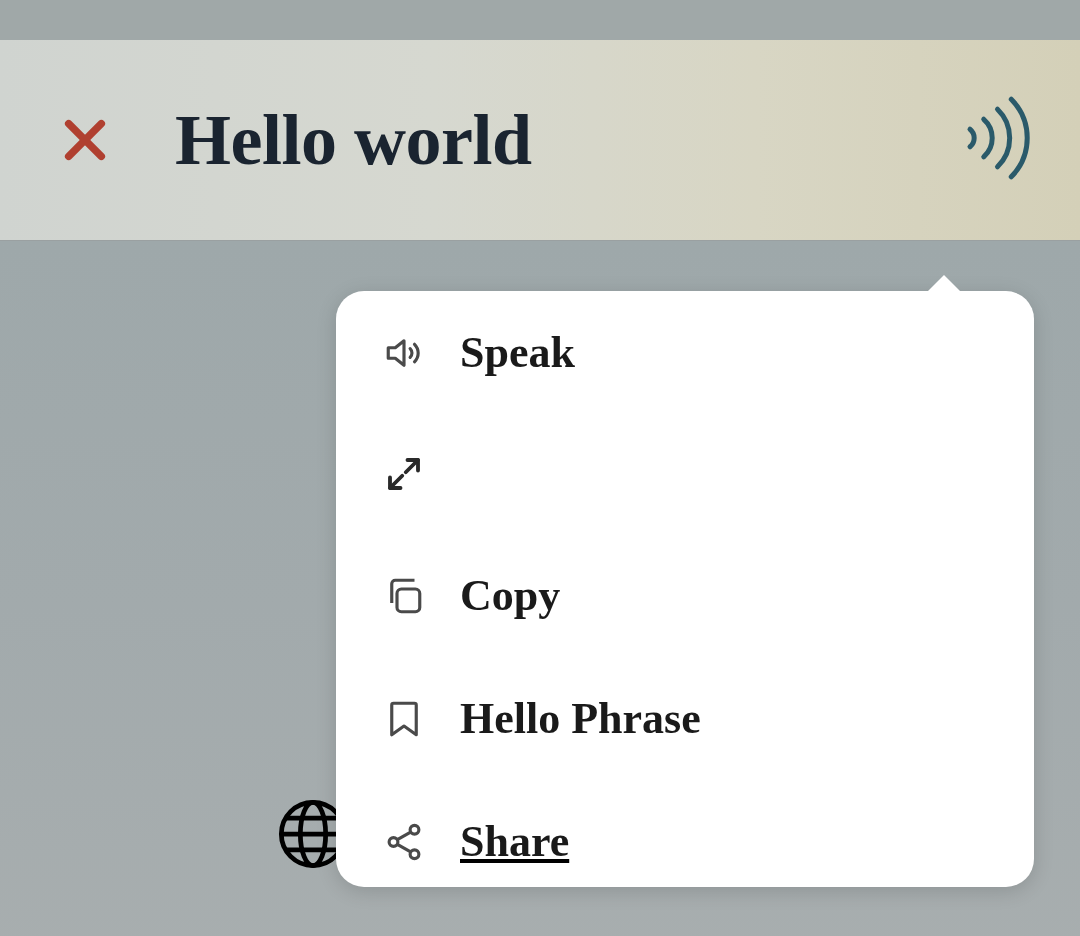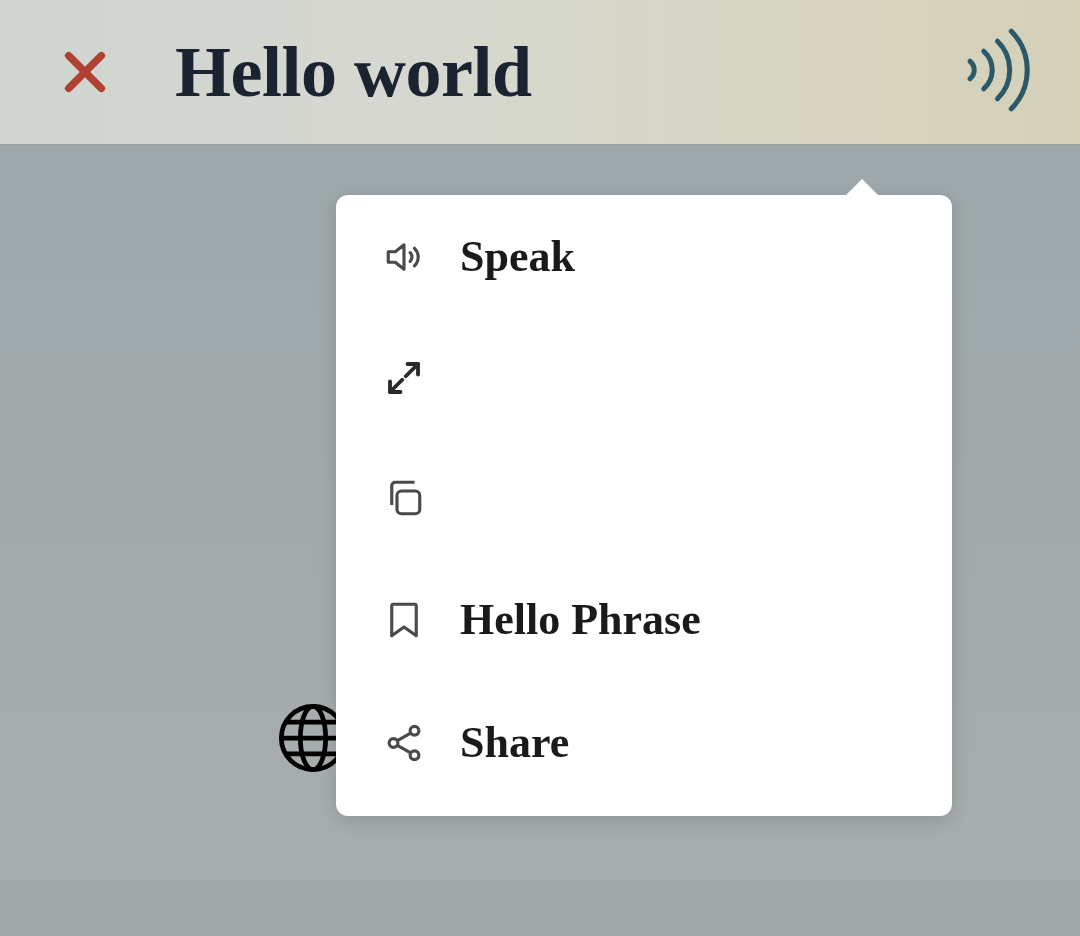--- a/index.html
+++ b/index.html
@@ -4,26 +4,27 @@
   <style>
     * { margin: 0; padding: 0; box-sizing: border-box; }
     body {
       width: 1080px;
       height: 936px;
       font-family: Georgia, 'Times New Roman', serif;
       overflow: hidden;
       background: #a0a8a8;
     }
     .header {
-      height: 144px;
+      height: 200px;
       background: linear-gradient(to right, #d0d4d0 0%, #d6d8d0 40%, #d8d6c4 70%, #d4d0b8 100%);
       display: flex;
       align-items: center;
       padding: 0 50px;
       position: relative;
+      margin-top: 40px;
     }
     .close-btn {
       width: 70px;
       height: 70px;
       display: flex;
       align-items: center;
       justify-content: center;
       cursor: pointer;
     }
     .close-btn svg { width: 56px; height: 56px; }
@@ -51,43 +52,43 @@
     .globe-icon {
       position: absolute;
       left: 275px;
       top: 555px;
     }
     .globe-icon svg { width: 76px; height: 76px; }
     .popup {
       position: absolute;
       left: 336px;
       top: 50px;
-      width: 616px;
+      width: 698px;
       background: #ffffff;
-      border-radius: 12px;
+      border-radius: 28px;
       box-shadow: 0 4px 20px rgba(0,0,0,0.15);
     }
     .popup-arrow {
       position: absolute;
       top: -16px;
       right: 72px;
       width: 0;
       height: 0;
       border-left: 18px solid transparent;
       border-right: 18px solid transparent;
       border-bottom: 18px solid #ffffff;
     }
     .menu-item {
       display: flex;
       align-items: center;
       padding: 36px 44px;
       cursor: pointer;
     }
     .menu-item:first-child { padding-top: 44px; }
-    .menu-item:last-child { padding-bottom: 48px; }
+    .menu-item:last-child { padding-bottom: 20px; text-decoration: underline; }
     .menu-icon {
       width: 48px;
       height: 48px;
       display: flex;
       align-items: center;
       justify-content: center;
     }
     .menu-icon svg { width: 42px; height: 42px; }
     .menu-label {
       margin-left: 32px;
@@ -153,20 +154,21 @@
       </div>
     </div>
 
     <div class="menu-item">
       <div class="menu-icon">
         <svg viewBox="0 0 24 24" fill="none" stroke="#4a4a4a" stroke-width="1.8" stroke-linejoin="round">
           <rect x="8" y="8" width="13" height="13" rx="2.5"></rect>
           <path d="M 5 16 L 5 5 A 2 2 0 0 1 7 3 L 18 3"></path>
         </svg>
       </div>
+      <span class="menu-label">Copy</span>
     </div>
 
     <div class="menu-item">
       <div class="menu-icon">
         <svg viewBox="0 0 24 24" fill="none" stroke="#4a4a4a" stroke-width="1.8" stroke-linejoin="round">
           <path d="M 6 3 L 18 3 A 1 1 0 0 1 19 4 L 19 21 L 12 16 L 5 21 L 5 4 A 1 1 0 0 1 6 3 Z"></path>
         </svg>
       </div>
       <span class="menu-label">Hello Phrase</span>
     </div>

